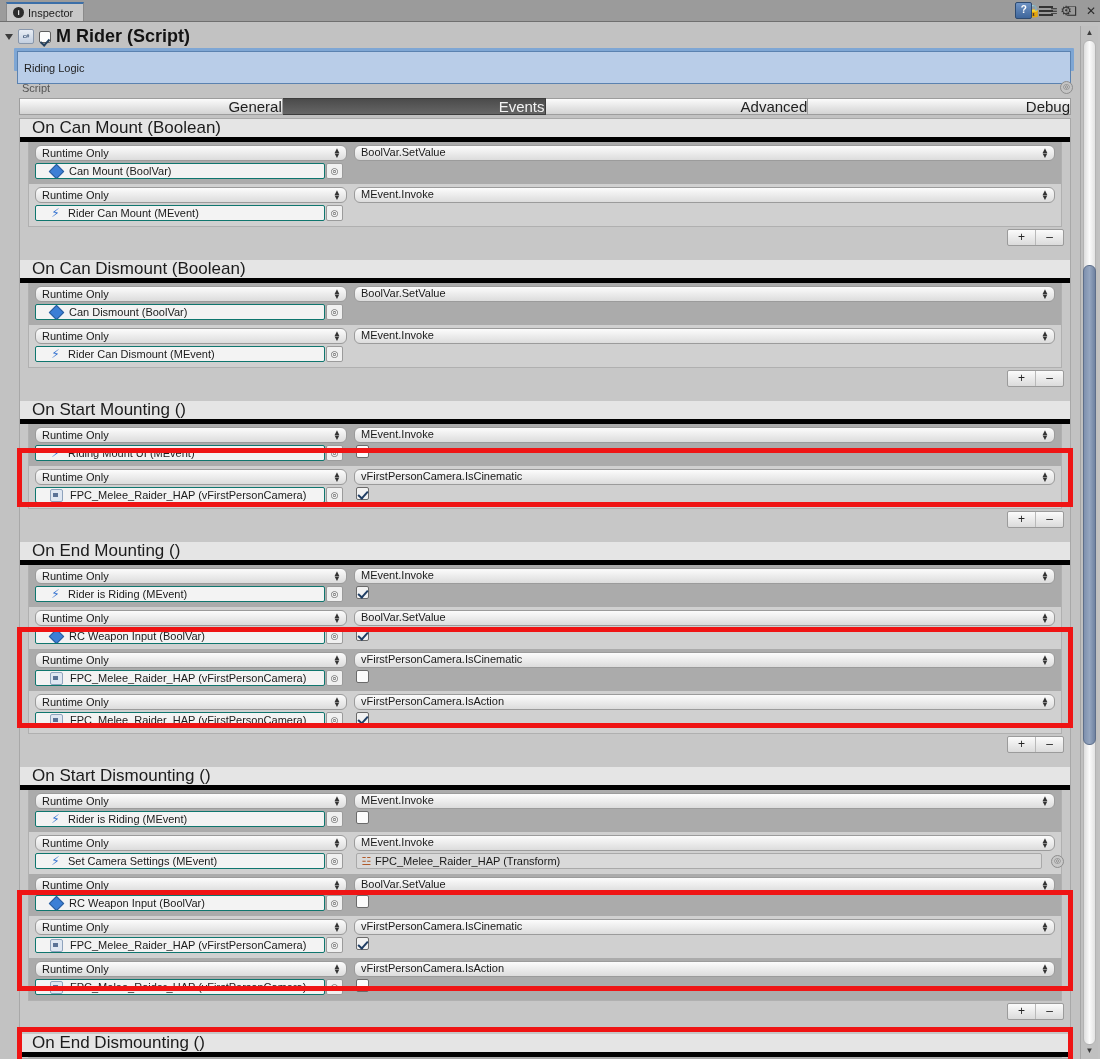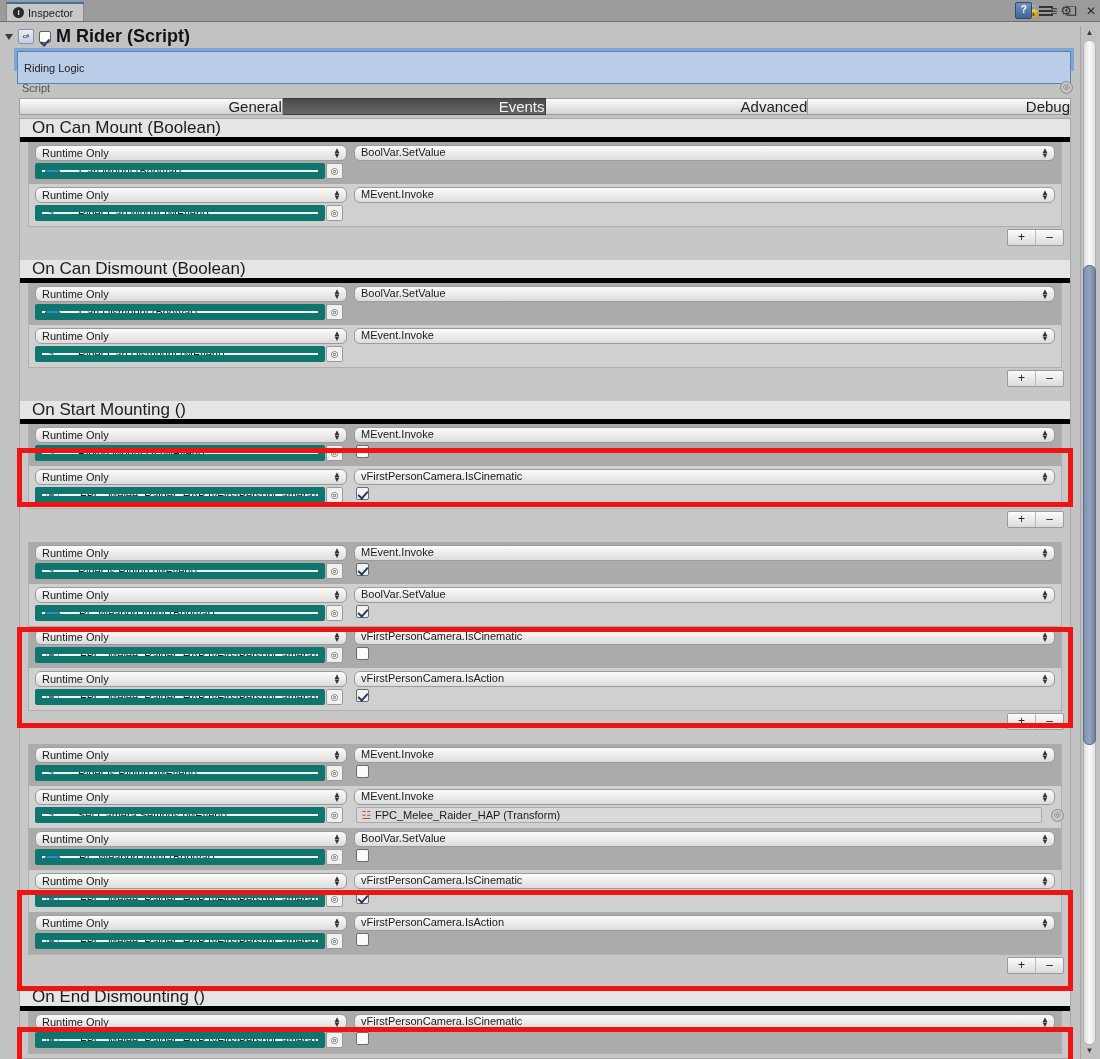--- a/index.html
+++ b/index.html
@@ -63,21 +63,21 @@
   .entry.alt{background:#ababab;}
   .entry-inner{position:relative;height:42px;}
 
   .ddl{position:absolute;left:6px;top:3px;width:312px;height:16px;box-sizing:border-box;
     background:linear-gradient(#fcfcfc,#dcdcdc);border:1px solid #9b9b9b;border-radius:6px;
     display:flex;align-items:center;padding-left:6px;font-size:11px;color:#1a1a1a;}
   .ddl .arrows{position:absolute;right:5px;top:2px;font-size:8px;line-height:5px;color:#333;text-align:center;}
   .ddl .arrows span{display:block;}
 
   .objrow{position:absolute;left:6px;top:21px;width:290px;height:16px;box-sizing:border-box;
-    background:#f3f3f3;border:7px solid #0f766e;border-radius:2px;display:flex;align-items:center;gap:21px;padding-left:4px;
+    background:#f3f3f3;border:1px solid #0f766e;border-radius:2px;display:flex;align-items:center;gap:7px;padding-left:14px;
     font-size:11px;color:#1a1a1a;white-space:nowrap;overflow:hidden;}
   .objrow .ty{color:#1a1a1a;}
   .pick2{position:absolute;left:297px;top:21px;width:17px;height:16px;box-sizing:border-box;background:#f0f0f0;border:1px solid #9b9b9b;border-radius:2px;
     font-size:9px;color:#555;text-align:center;line-height:14px;}
 
   .ddl2{position:absolute;left:325px;top:3px;right:6px;height:16px;box-sizing:border-box;
     background:linear-gradient(#fcfcfc,#dcdcdc);border:1px solid #9b9b9b;border-radius:6px;
     display:flex;align-items:flex-start;padding-left:6px;font-size:11px;color:#1a1a1a;}
   .ddl2 .arrows{position:absolute;right:5px;top:2px;font-size:8px;line-height:5px;color:#333;text-align:center;}
   .ddl2 .arrows span{display:block;}
@@ -350,20 +350,21 @@
         </div>
         <div class="pm-strip">
           <div class="plusminus" style="top: 2px;">
             <div>+</div>
             <div>–</div>
           </div>
         </div>
         <div class="gap"></div>
       </div>
       <div class="evt-group">
+        <div class="evt-title">On End Mounting ()</div>
         <div class="evt-list">
           <div class="entry alt">
             <div class="entry-inner">
               <div class="ddl">
                 <span>Runtime Only</span>
                 <span class="arrows">
                   <span>▲</span>
                   <span>▼</span>
                 </span>
               </div>
@@ -465,20 +466,21 @@
         </div>
         <div class="pm-strip">
           <div class="plusminus" style="top: 2px;">
             <div>+</div>
             <div>–</div>
           </div>
         </div>
         <div class="gap"></div>
       </div>
       <div class="evt-group">
+        <div class="evt-title">On Start Dismounting ()</div>
         <div class="evt-list">
           <div class="entry alt">
             <div class="entry-inner">
               <div class="ddl">
                 <span>Runtime Only</span>
                 <span class="arrows">
                   <span>▲</span>
                   <span>▼</span>
                 </span>
               </div>

